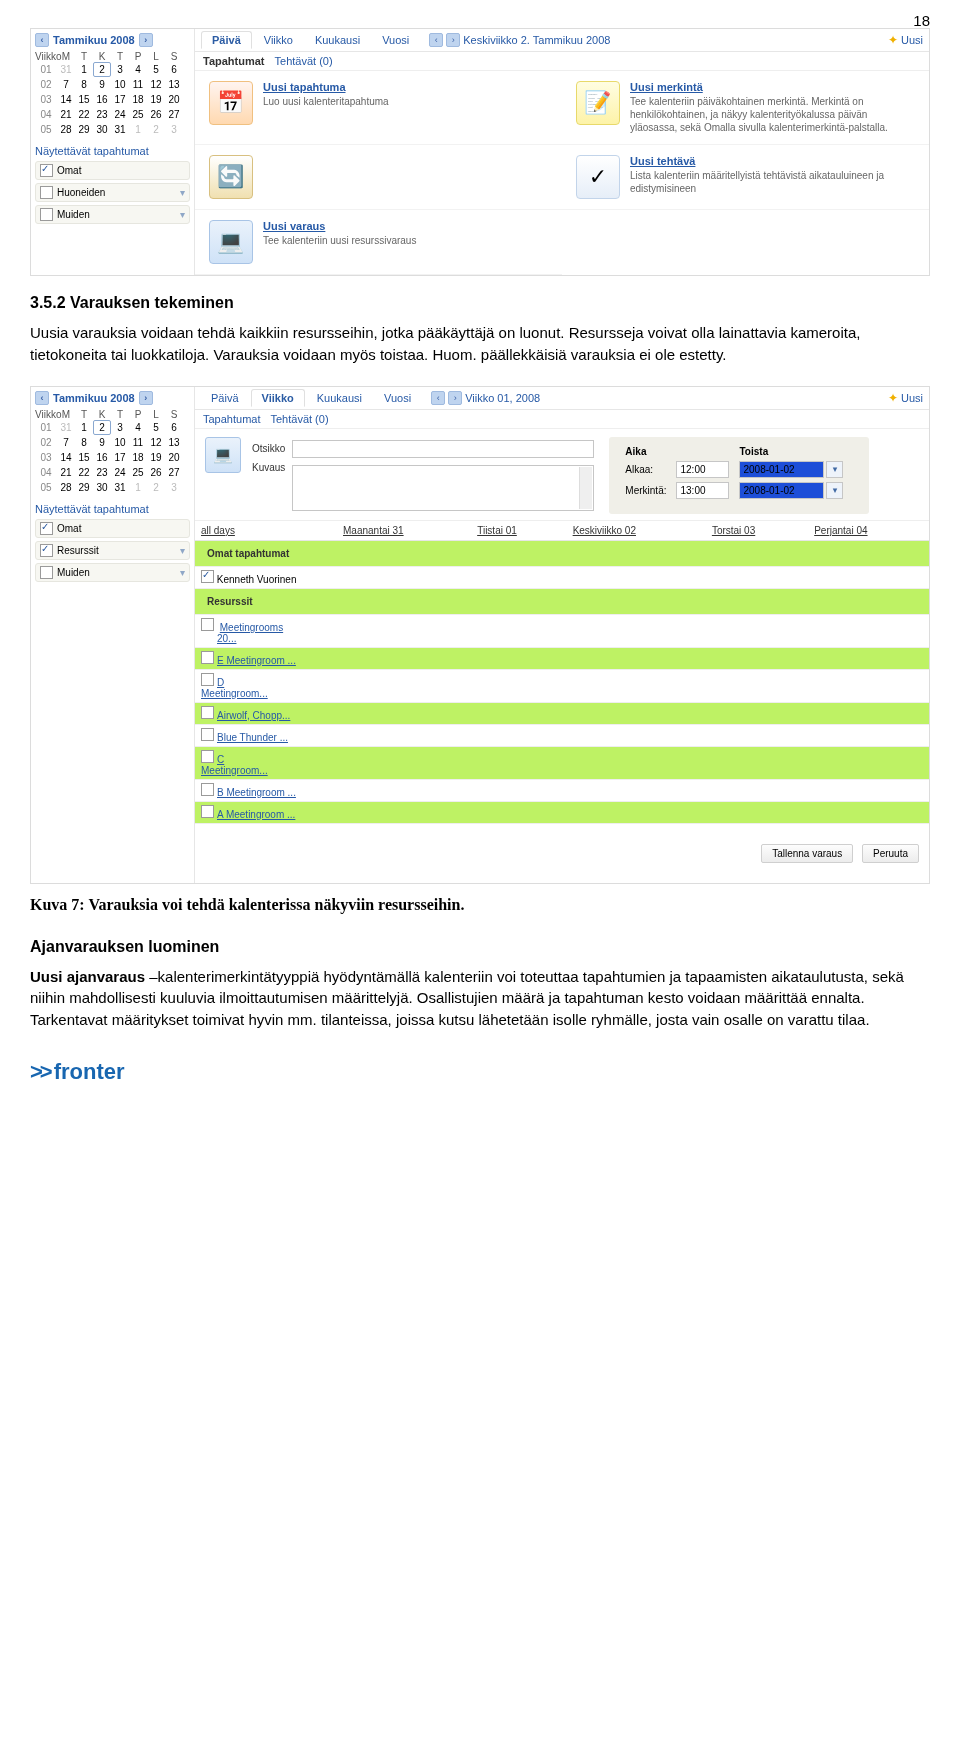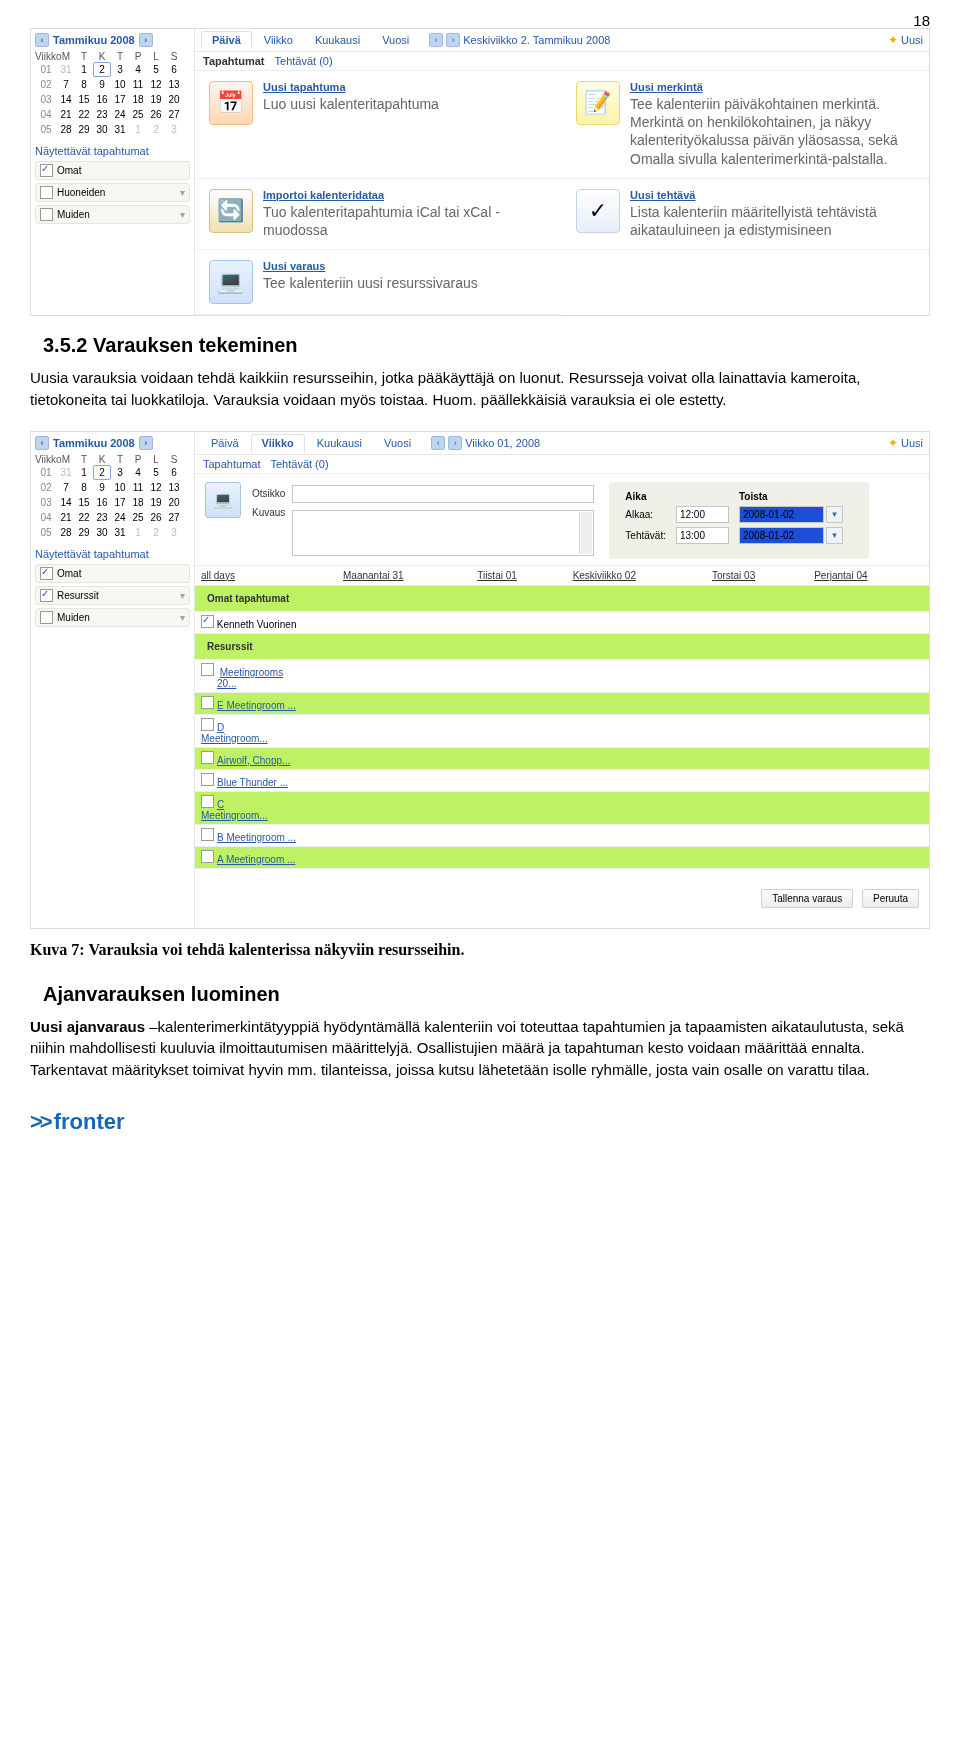--- a/index.html
+++ b/index.html
@@ -1,20 +1,20 @@
 <!DOCTYPE html>
 <html><head>
 <meta charset="utf-8">
 <style>
   body { margin:0; font-family: Arial, Helvetica, sans-serif; font-size:15px; color:#000; background:#fff; }
   .page { width:900px; margin:0 auto; padding:28px 30px 40px 30px; position:relative; }
   .page-number { position:absolute; top:12px; right:30px; font-size:15px; }
   .screenshot { border:1px solid #dcdcdc; margin-bottom:12px; background:#fff; }
   .caption { font-family: "Times New Roman", Times, serif; font-weight:bold; font-size:16px; margin:10px 0 24px 0; }
-  .h3 { font-weight:bold; font-size:20px; margin:18px 0 10px 13px; }
+  .h3 { font-weight:bold; font-size:16px; margin:18px 0 10px 0; }
   .bodytext { font-size:15px; line-height:1.45; margin-bottom:20px; }
   .bodytext b { font-weight:bold; }
   
   .s1 { display:flex; font-size:11px; }
   .s1-side { width:155px; border-right:1px solid #e6e6e6; padding:4px; }
   .monthbar { display:flex; align-items:center; gap:4px; color:#2659a6; font-weight:bold; font-size:11px; }
   .nav-ico { display:inline-block; width:12px; height:12px; background:#bfd4ef; border:1px solid #9fbadf; border-radius:2px; font-size:9px; text-align:center; line-height:12px; color:#3b62a7; }
   .cal-head { display:grid; grid-template-columns:22px repeat(7,18px); font-size:10px; color:#555; margin-top:4px; }
   .cal-head div { text-align:center; }
   .cal-row { display:grid; grid-template-columns:22px repeat(7,18px); font-size:10px; height:15px; }
@@ -42,21 +42,21 @@
   .panel-grid { display:grid; grid-template-columns:1fr 1fr; gap:0; }
   .panel-item { display:flex; gap:10px; padding:10px 14px; border-bottom:1px solid #f2f2f2; }
   .pi-icon { width:42px; height:42px; display:flex; align-items:center; justify-content:center; border-radius:4px; font-size:22px; flex-shrink:0; }
   .ico-cal { background:linear-gradient(#fff4f0,#ffd9b0); border:1px solid #f0c080;}
   .ico-imp { background:linear-gradient(#fff,#f0e0b0); border:1px solid #d8c080;}
   .ico-lap { background:linear-gradient(#eaf2fb,#cfe2f7); border:1px solid #a8c4e6;}
   .ico-note { background:linear-gradient(#fffde2,#fdf3a8); border:1px solid #e8d96a;}
   .ico-task { background:linear-gradient(#fff,#e6eef8); border:1px solid #c2d4ea;}
   .pi-text { font-size:11px; }
   .pi-title { color:#2659a6; font-weight:bold; text-decoration:underline; display:block; margin-bottom:2px;}
-  .pi-desc { color:#666; font-size:14px; line-height:1.3; }
+  .pi-desc { color:#666; font-size:10px; line-height:1.3; }
   
   .s2 { display:flex; font-size:10px; }
   .s2-side { width:155px; border-right:1px solid #e6e6e6; padding:4px; }
   .s2-main { flex:1; }
   .s2-topform { display:flex; gap:12px; padding:8px 10px 6px; border-bottom:1px solid #eee; background:#fff; }
   .s2-left { display:flex; gap:8px; }
   .s2-ico { width:34px; height:34px; background:linear-gradient(#eaf2fb,#cfe2f7); border:1px solid #a8c4e6; border-radius:3px; display:flex; align-items:center; justify-content:center; font-size:16px;}
   .formlabel { color:#333; font-size:10px; padding-right:4px; }
   .txtinput { border:1px solid #c6c6c6; height:16px; width:300px; background:#fff; }
   .txtarea { border:1px solid #c6c6c6; height:44px; width:300px; background:#fff; margin-top:3px; position:relative;}
@@ -202,21 +202,20 @@
         <div class="panel-item">
           <div class="pi-icon ico-cal">📅</div>
           <div class="pi-text"><span class="pi-title">Uusi tapahtuma</span><span class="pi-desc">Luo uusi kalenteritapahtuma</span></div>
         </div>
         <div class="panel-item">
           <div class="pi-icon ico-note">📝</div>
           <div class="pi-text"><span class="pi-title">Uusi merkintä</span><span class="pi-desc">Tee kalenteriin päiväkohtainen merkintä. Merkintä on henkilökohtainen, ja näkyy kalenterityökalussa päivän yläosassa, sekä Omalla sivulla kalenterimerkintä-palstalla.</span></div>
         </div>
         <div class="panel-item">
           <div class="pi-icon ico-imp">🔄</div>
-          <div class="pi-text"><span class="pi-title">Importoi kalenteridataa</span><span class="pi-desc">Tuo kalenteritapahtumia iCal tai xCal - muodossa</span></div>
         </div>
         <div class="panel-item">
           <div class="pi-icon ico-task">✓</div>
           <div class="pi-text"><span class="pi-title">Uusi tehtävä</span><span class="pi-desc">Lista kalenteriin määritellyistä tehtävistä aikatauluineen ja edistymisineen</span></div>
         </div>
         <div class="panel-item" style="grid-column:1;">
           <div class="pi-icon ico-lap">💻</div>
           <div class="pi-text"><span class="pi-title">Uusi varaus</span><span class="pi-desc">Tee kalenteriin uusi resurssivaraus</span></div>
         </div>
       </div>
@@ -369,21 +368,21 @@
                   <td></td>
                   <td style="font-weight:bold;">Toista</td>
                   <td></td>
                 </tr>
             <tr>
               <td>Alkaa:</td>
               <td><span class="tmbx">12:00</span></td>
               <td><span class="dtbx">2008-01-02</span><span class="ddico">▾</span></td>
             </tr>
             <tr>
-              <td>Tehtävät:</td>
+              <td>Merkintä:</td>
               <td><span class="tmbx">13:00</span></td>
               <td><span class="dtbx">2008-01-02</span><span class="ddico">▾</span></td>
             </tr>
           </tbody>
             </table>
         </div>
       </div>
       <table class="s2-table">
         <tbody>
             <tr>

